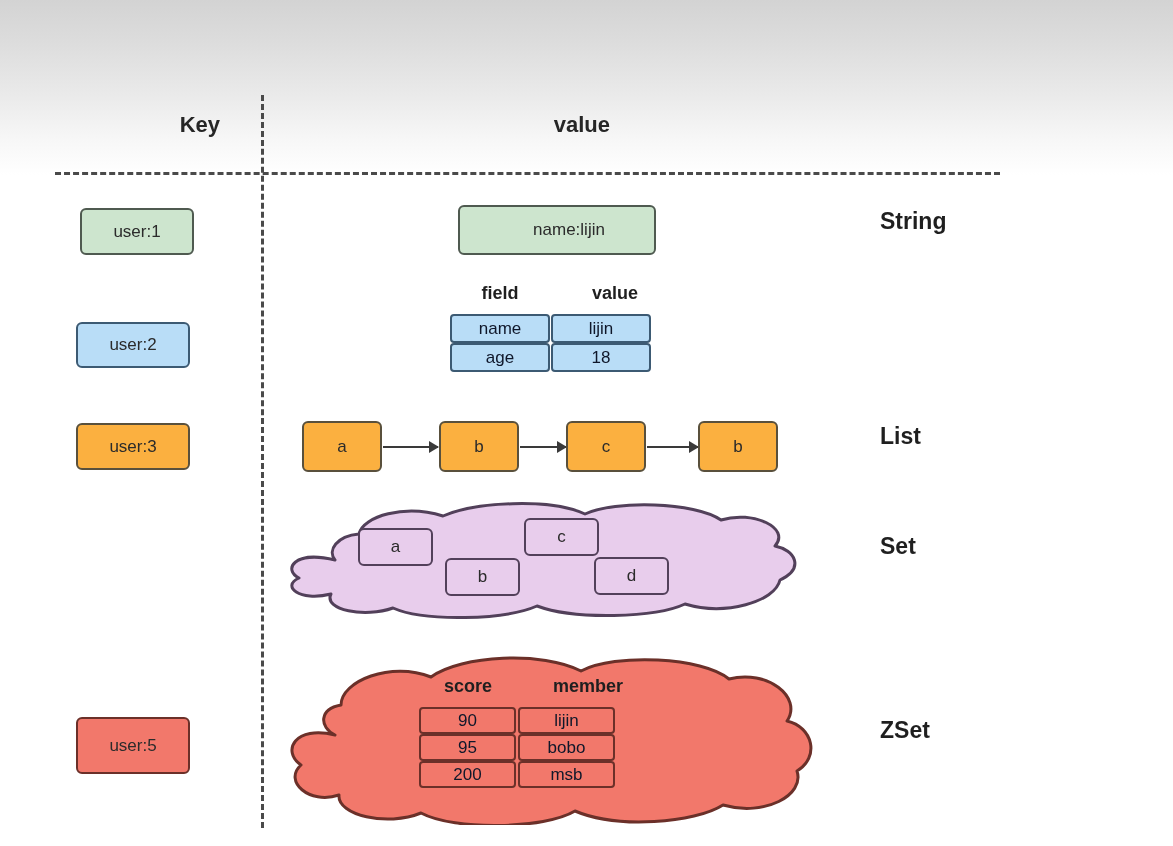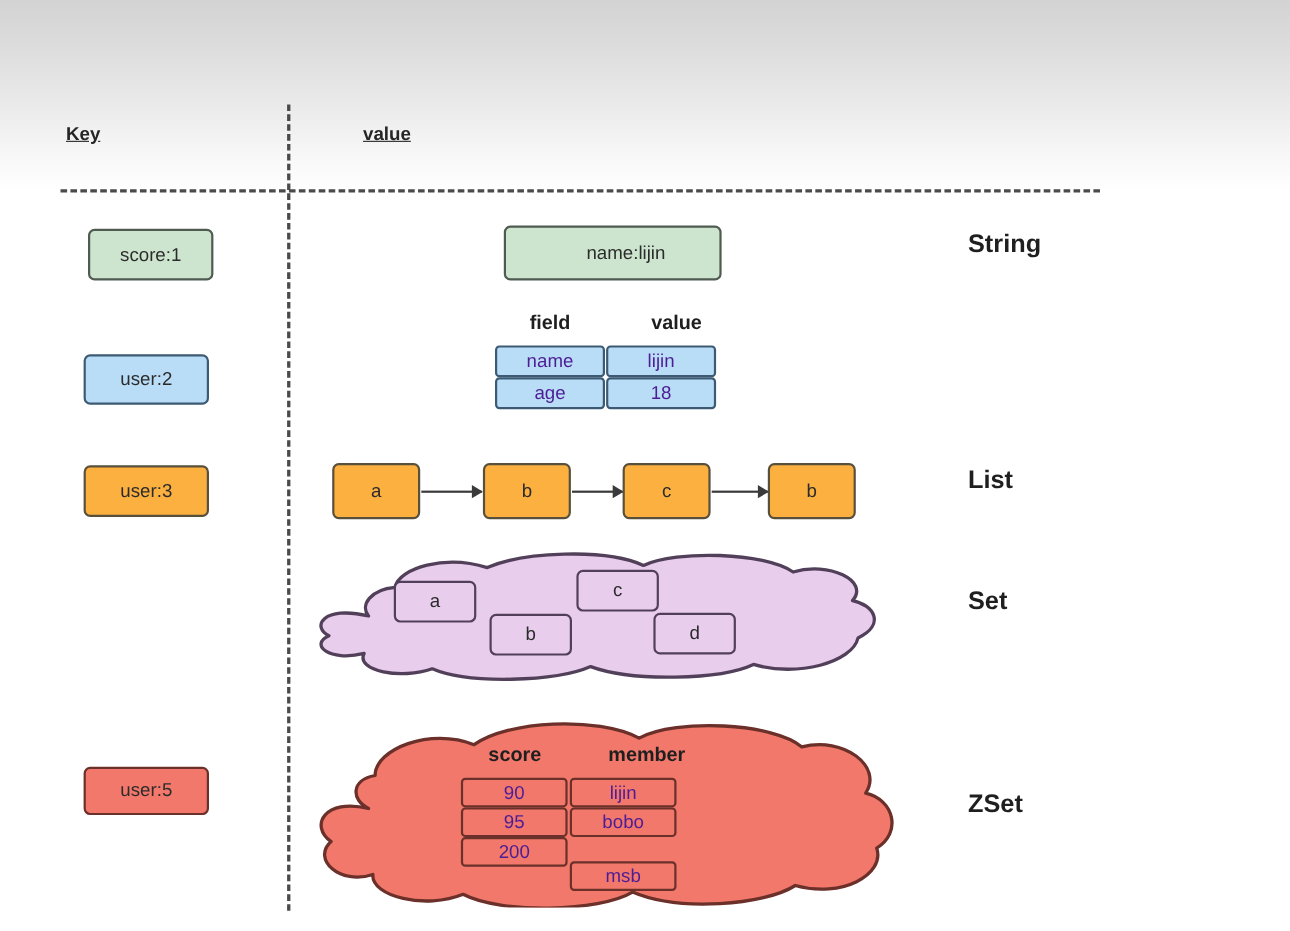--- a/index.html
+++ b/index.html
@@ -31,25 +31,24 @@
     font-weight: 400;
     color: #2b2b2b;
     letter-spacing: 1px;
     line-height: 72px;
     white-space: nowrap;
   }
 
   
   .col-head {
     position: absolute;
-    font-size: 17px;
+    font-size: 22px;
     font-weight: bold;
     color: #262626;
-    text-align: left;
-    text-decoration: underline;
+    text-align: right;
   }
   .col-head.key   { left: 60px;  top: 112px; width: 160px; }
   .col-head.value { left: 330px; top: 112px; width: 280px; }
 
   
   .hline {
     position: absolute;
     left: 55px;
     top: 172px;
     width: 945px;
@@ -105,21 +104,21 @@
     text-align: center;
     white-space: nowrap;
   }
   .cell {
     position: absolute;
     box-sizing: border-box;
     display: flex;
     align-items: center;
     justify-content: center;
     font-size: 17px;
-    color: #4c1d95;
+    color: #0f172a;
     border-radius: 4px;
     white-space: nowrap;
   }
   .cell.blue { background: #b9ddf7; border: 2px solid #3c5a73; }
   .cell.red  { background: #f2786b; border: 2px solid #6b3029; }
 
   
   .arrow { position: absolute; height: 2px; background: #3a3a3a; }
   .arrow::after {
     content: "";
@@ -150,21 +149,21 @@
 
 <div id="stage">
 
 
   <div class="col-head key">Key</div>
   <div class="col-head value">value</div>
 
   <div class="hline"></div>
   <div class="vline"></div>
 
-  <div class="box key-box green" style="left:80px; top:208px; width:114px; height:47px;">score:1</div>
+  <div class="box key-box green" style="left:80px; top:208px; width:114px; height:47px;">user:1</div>
   <div class="box green" style="left:458px; top:205px; width:198px; height:50px;padding-left:24px;">name:lijin</div>
   <div class="type-label" style="top:208px;">String</div>
 
   <div class="box key-box blue" style="left:76px; top:322px; width:114px; height:46px;">user:2</div>
 
   <div class="mini-head" style="left:450px; top:283px; width:100px;">field</div>
   <div class="mini-head" style="left:565px; top:283px; width:100px;">value</div>
 
   <div class="cell blue" style="left:450px; top:314px; width:100px; height:29px;">name</div>
   <div class="cell blue" style="left:551px; top:314px; width:100px; height:29px;">lijin</div>
@@ -204,21 +203,21 @@
              C 62 38, 52 52, 60 62 Z" fill="#e8cdec" stroke="#52405a" stroke-width="3" stroke-linejoin="round"></path>
   </svg>
 
   <div class="box purple" style="left:358px; top:528px; width:75px; height:38px;">a</div>
   <div class="box purple" style="left:445px; top:558px; width:75px; height:38px;">b</div>
   <div class="box purple" style="left:524px; top:518px; width:75px; height:38px;">c</div>
   <div class="box purple" style="left:594px; top:557px; width:75px; height:38px;">d</div>
 
   <div class="type-label" style="top:533px;">Set</div>
 
-  <div class="box key-box red" style="left:76px; top:697px; width:114px; height:44px;">user:5</div>
+  <div class="box key-box red" style="left:76px; top:717px; width:114px; height:57px;">user:5</div>
 
   <svg class="cloud-svg" style="left:275px; top:655px;" width="545" height="170" viewBox="0 0 545 170">
     <path d="M 60 80
              C 20 70, 6 96, 26 110
              C 8 126, 34 150, 64 140
              C 62 160, 112 172, 146 158
              C 180 176, 270 174, 300 156
              C 342 174, 420 168, 448 150
              C 490 162, 530 140, 522 116
              C 545 102, 538 72, 512 66
@@ -230,18 +229,18 @@
   </svg>
 
   <div class="mini-head" style="left:418px; top:676px; width:100px;">score</div>
   <div class="mini-head" style="left:533px; top:676px; width:110px;">member</div>
 
   <div class="cell red" style="left:419px; top:707px; width:97px; height:27px;">90</div>
   <div class="cell red" style="left:518px; top:707px; width:97px; height:27px;">lijin</div>
   <div class="cell red" style="left:419px; top:734px; width:97px; height:27px;">95</div>
   <div class="cell red" style="left:518px; top:734px; width:97px; height:27px;">bobo</div>
   <div class="cell red" style="left:419px; top:761px; width:97px; height:27px;">200</div>
-  <div class="cell red" style="left:518px; top:783px; width:97px; height:27px;text-align:center;">msb</div>
+  <div class="cell red" style="left:518px; top:761px; width:97px; height:27px;text-align:center;">msb</div>
 
   <div class="type-label" style="top:717px;">ZSet</div>
 
 
 </div>
 
 </body></html>

